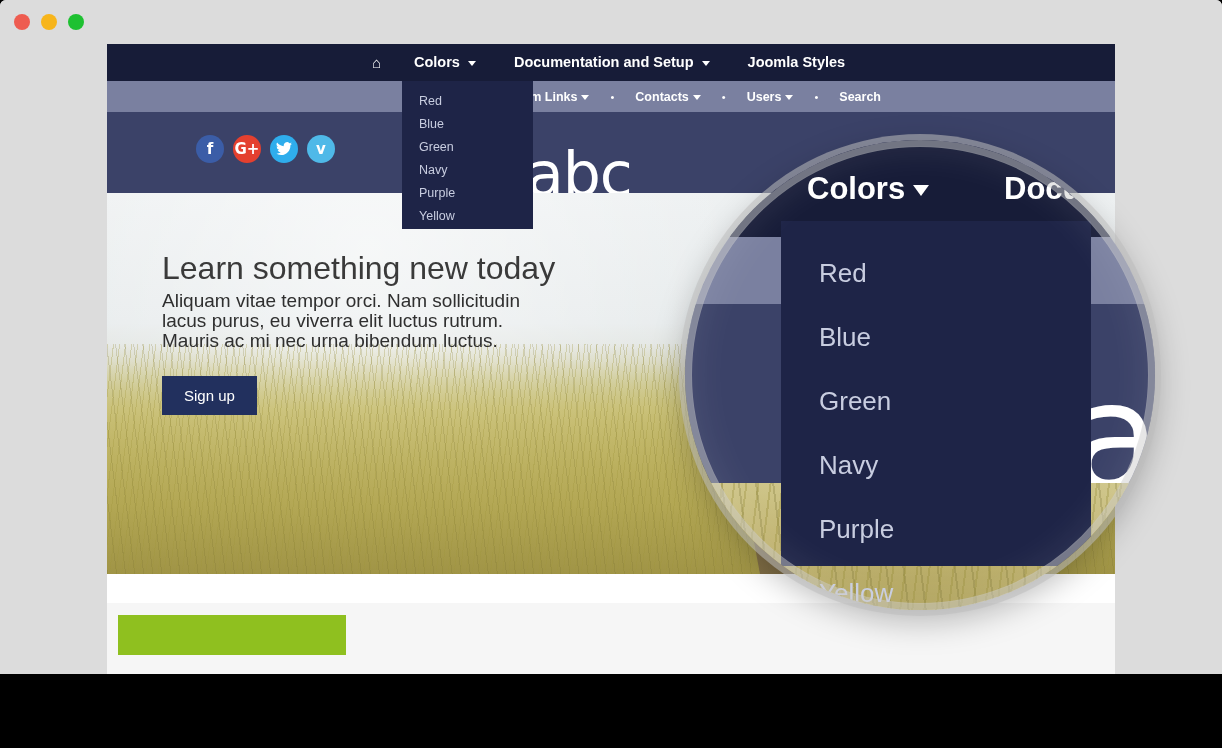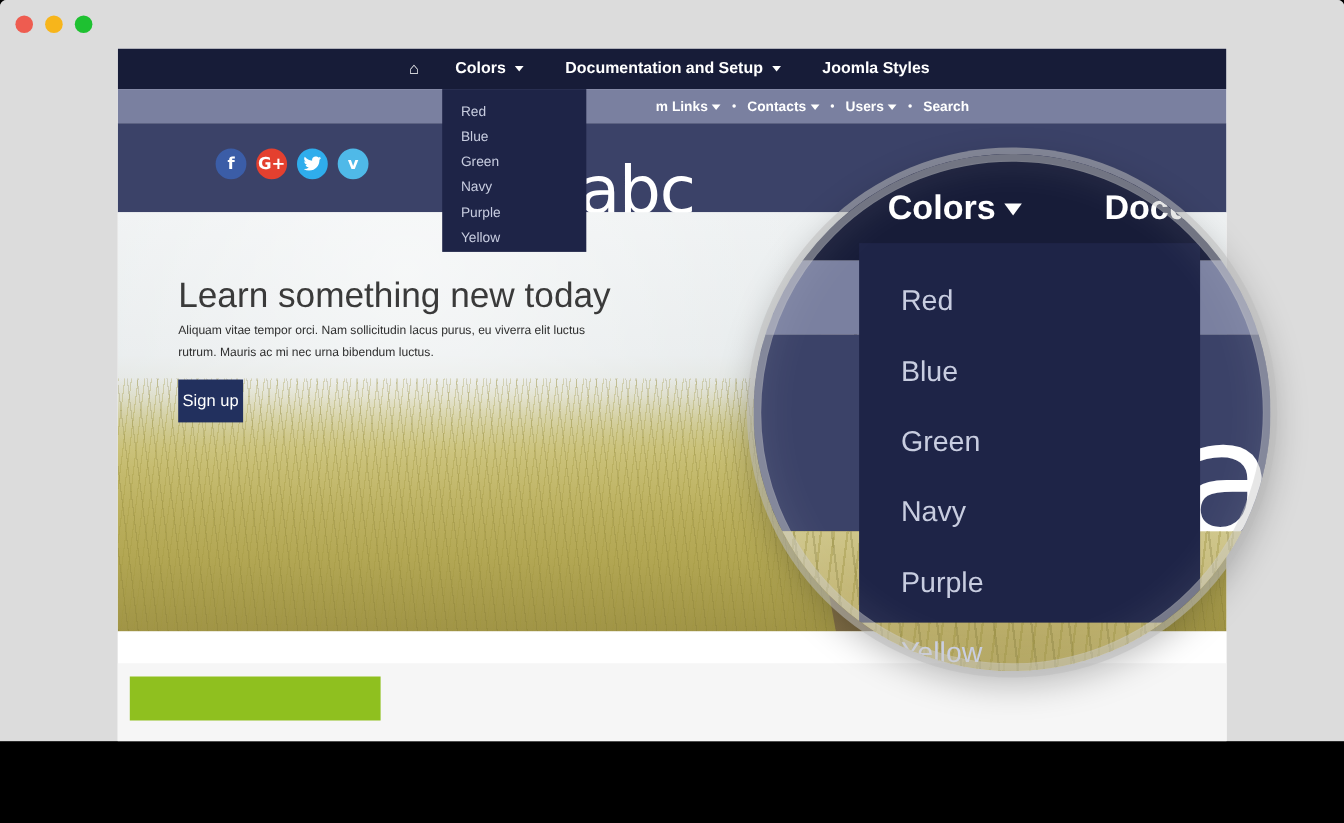--- a/index.html
+++ b/index.html
@@ -66,21 +66,21 @@
     border-top: 5px solid #ffffff;
   }
 
   
   #subnav {
     position: relative;
     height: 31px;
     background: #7a80a0;
     display: flex; align-items: center; justify-content: flex-end;
     padding-right: 234px;
-    gap: 0;
+    gap: 11px;
   }
   #subnav .sub-item {
     color: #ffffff;
     font-size: 12.5px;
     font-weight: bold;
     white-space: nowrap;
     cursor: pointer;
   }
   #subnav .sep { color: #ffffff; font-size: 11px; padding: 0 10px; }
 
@@ -178,31 +178,31 @@
   .hero-title {
     color: #3a3a3a;
     font-size: 32px;
     font-weight: normal;
     line-height: 40px;
     margin-bottom: 3px;
     white-space: nowrap;
   }
   .hero-text {
     color: #2f2f2f;
-    font-size: 11px;
+    font-size: 19px;
     line-height: 20px;
-    margin-bottom: 14px;
+    margin-bottom: 25px;
     width: 400px;
   }
   .btn-signup {
     display: inline-block;
     background: #22305e;
     color: #ffffff;
     font-size: 15px;
-    padding: 11px 4px;
+    padding: 11px 22px;
     border: 0;
     cursor: pointer;
     font-family: "Liberation Sans", sans-serif;
   }
 
   
   #below {
     position: relative;
     height: 100px;
     background: #ffffff;

